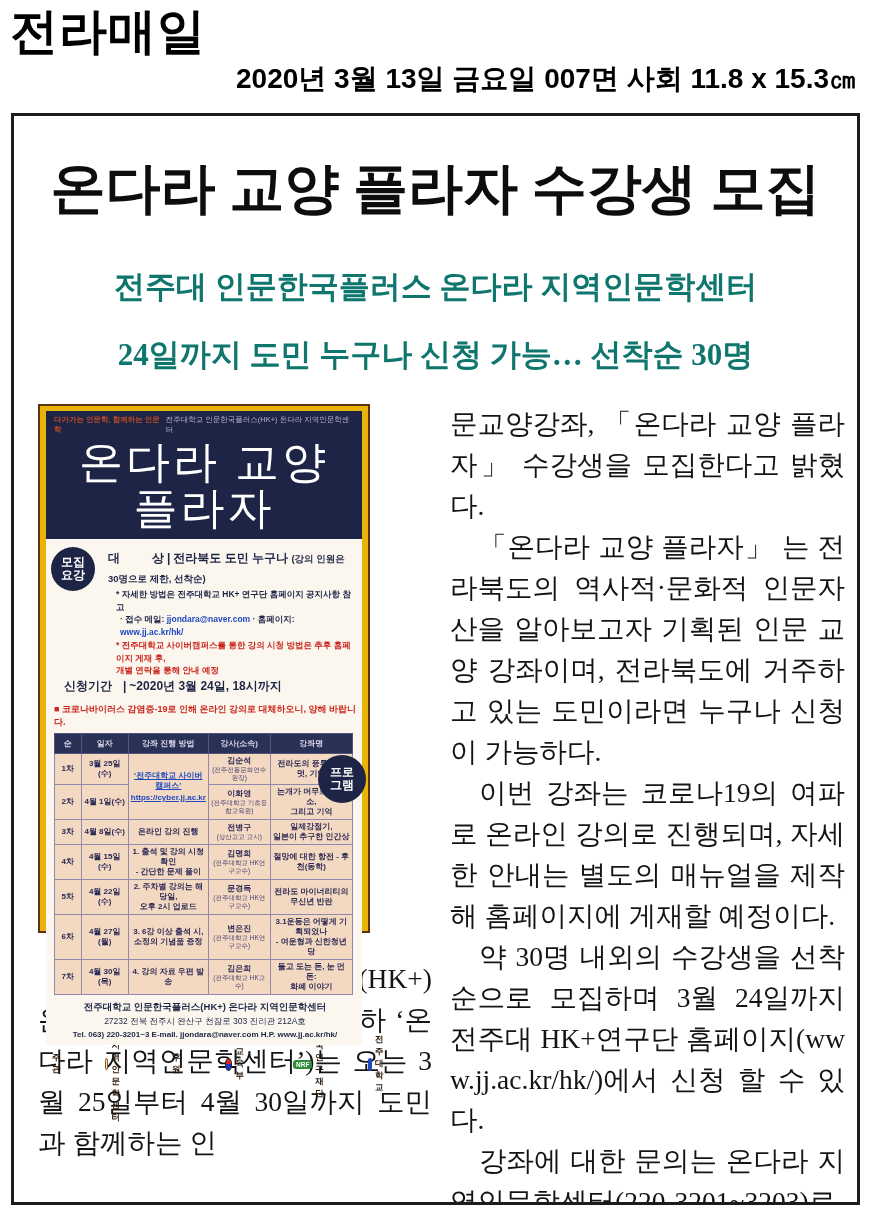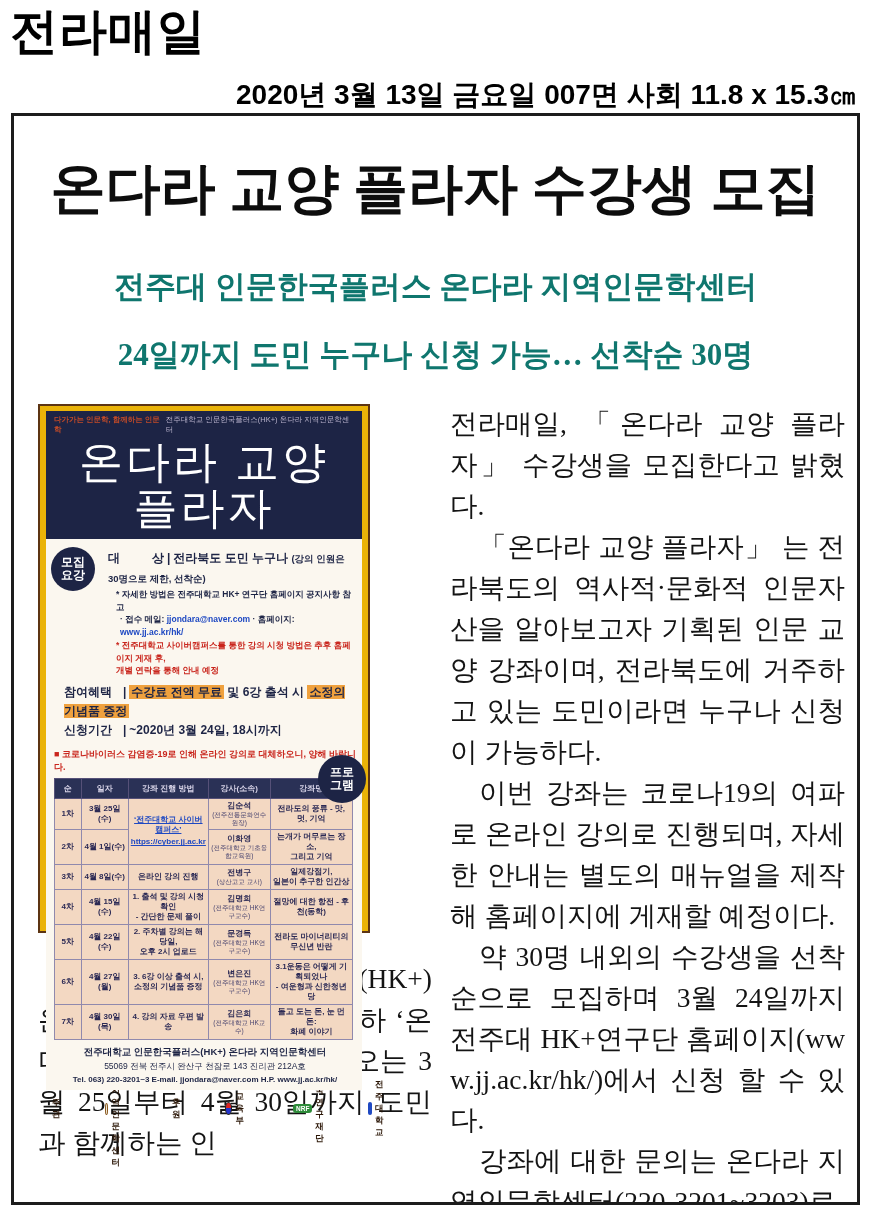--- a/index.html
+++ b/index.html
@@ -1,21 +1,21 @@
 <!DOCTYPE html>
 <html><head>
 <meta charset="utf-8">
 <style>
   * { margin:0; padding:0; box-sizing:border-box; }
   html,body { width:869px; height:1212px; background:#ffffff; font-family:"Liberation Sans","DejaVu Sans",sans-serif; color:#111; }
   body { position:relative; overflow:hidden; }
 
   
   .logo { position:absolute; left:10px; top:0px; font-size:48px; font-weight:bold; letter-spacing:1px; color:#000; transform:scaleY(1.02); }
-  .dateline { position:absolute; right:12px; top:76px; font-size:28px; font-weight:bold; color:#000; }
+  .dateline { position:absolute; right:12px; top:60px; font-size:28px; font-weight:bold; color:#000; }
 
   
   .article-box { position:absolute; left:11px; right:9px; top:113px; bottom:7px; border:3px solid #1c1c1c; background:#fff; overflow:hidden; }
 
   .headline { margin-top:36px; text-align:center; font-family:"Liberation Serif","DejaVu Serif",serif; font-size:55px; font-weight:600; letter-spacing:0px; color:#0d0d0d; }
   .subhead { text-align:center; font-family:"Liberation Serif","DejaVu Serif",serif; font-weight:bold; font-size:31px; color:#0f766e; }
   .subhead.s1 { margin-top:40px; }
   .subhead.s2 { margin-top:26px; }
 
   .columns { display:flex; gap:18px; margin-top:28px; padding:0 12px 0 24px; }
@@ -112,23 +112,20 @@
               <span class="info-label">대 상</span><span class="info-sep">|</span><span>전라북도 도민 누구나 </span><span style="font-size:9.5px">(강의 인원은 30명으로 제한, 선착순)</span>
             </div>
           </div>
           <div class="small-note">* 자세한 방법은 전주대학교 HK+ 연구단 홈페이지 공지사항 참고</div>
           <div class="linkline">
             <span>· 접수 메일: </span><span class="blue">jjondara@naver.com</span><span>   · 홈페이지: </span><span class="blue">www.jj.ac.kr/hk/</span>
           </div>
           <div class="red-note">* 전주대학교 사이버캠퍼스를 통한 강의 시청 방법은 추후 홈페이지 게재 후,
 개별 연락을 통해 안내 예정</div>
 
-          <div class="benefit-row">
-            <span class="info-label">참여혜택</span><span class="info-sep">|</span><span class="hl">수강료 전액 무료</span><span> 및 6강 출석 시 </span><span class="hl">소정의 기념품 증정</span>
-          </div>
           <div class="period-row">
             <span class="info-label">신청기간</span><span class="info-sep">|</span><span>~2020년 3월 24일, 18시까지</span>
           </div>
 
           <div class="covid">■ 코로나바이러스 감염증-19로 인해 온라인 강의로 대체하오니, 양해 바랍니다.</div>
 
           <table class="ptable">
             <thead>
               <tr>
                 <th style="width:9%">순</th>
@@ -217,21 +214,21 @@
                     <div class="laffil">(전주대학교 HK교수)</div>
                   </td>
                 <td class="pre">돌고 도는 돈, 눈 먼 돈:
 화폐 이야기</td>
               </tr>
             </tbody>
           </table>
 
           <div class="p-footer">
             <div class="pf1">전주대학교 인문한국플러스(HK+) 온다라 지역인문학센터</div>
-            <div class="pf2">55069 전북 전주시 완산구 천잠로 143 진리관 212A호</div>
+            <div class="pf2">27232 전북 전주시 완산구 천잠로 303 진리관 212A호</div>
             <div class="pf3">Tel. 063) 220-3201~3    E-mail. jjondara@naver.com    H.P. www.jj.ac.kr/hk/</div>
           </div>
         </div>
 
         <div class="sponsor-bar">
           <span class="sp-label">주관</span>
           <span class="sp-chip">
               <span class="dot-icon"></span>
               <span>온다라 지역인문학센터</span>
             </span>
@@ -251,21 +248,21 @@
         </div>
       </div>
 
       <div class="bodytext left-par">
         <p class="indent">전주대 인문한국플러스(HK+) 온다라 지역인문학센터(이하 ‘온다라 지역인문학센터’)는 오는 3월 25일부터 4월 30일까지 도민과 함께하는 인</p>
       </div>
     </div>
 
     <div class="col-right">
       <div class="bodytext">
-        <p>전라매일, 「온다라 교양 플라자」 수강생을 모집한다고 밝혔다.</p>
+        <p>문교양강좌, 「온다라 교양 플라자」 수강생을 모집한다고 밝혔다.</p>
         <p class="indent">「온다라 교양 플라자」 는 전라북도의 역사적·문화적 인문자산을 알아보고자 기획된 인문 교양 강좌이며, 전라북도에 거주하고 있는 도민이라면 누구나 신청이 가능하다.</p>
         <p class="indent">이번 강좌는 코로나19의 여파로 온라인 강의로 진행되며, 자세한 안내는 별도의 매뉴얼을 제작해 홈페이지에 게재할 예정이다.</p>
         <p class="indent">약 30명 내외의 수강생을 선착순으로 모집하며 3월 24일까지 전주대 HK+연구단 홈페이지(www.jj.ac.kr/hk/)에서 신청 할 수 있다.</p>
         <p class="indent">강좌에 대한 문의는 온다라 지역인문학센터(220-3201~3203)로 하면</p>
       </div>
 
     </div>
 
   </div>
 </div>

